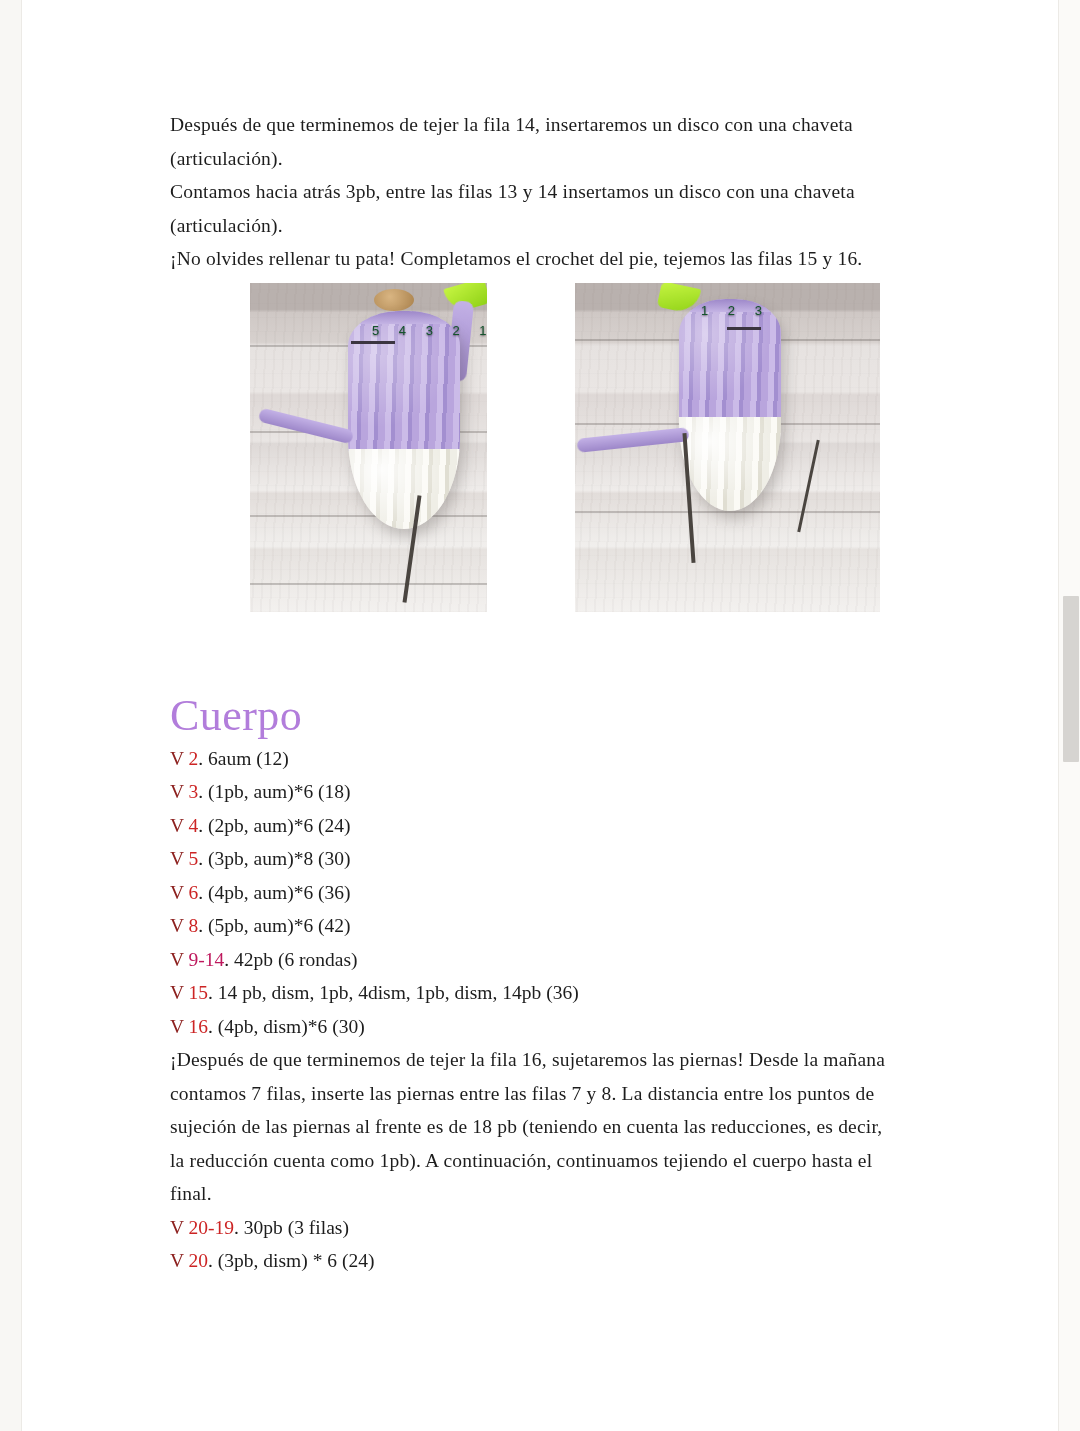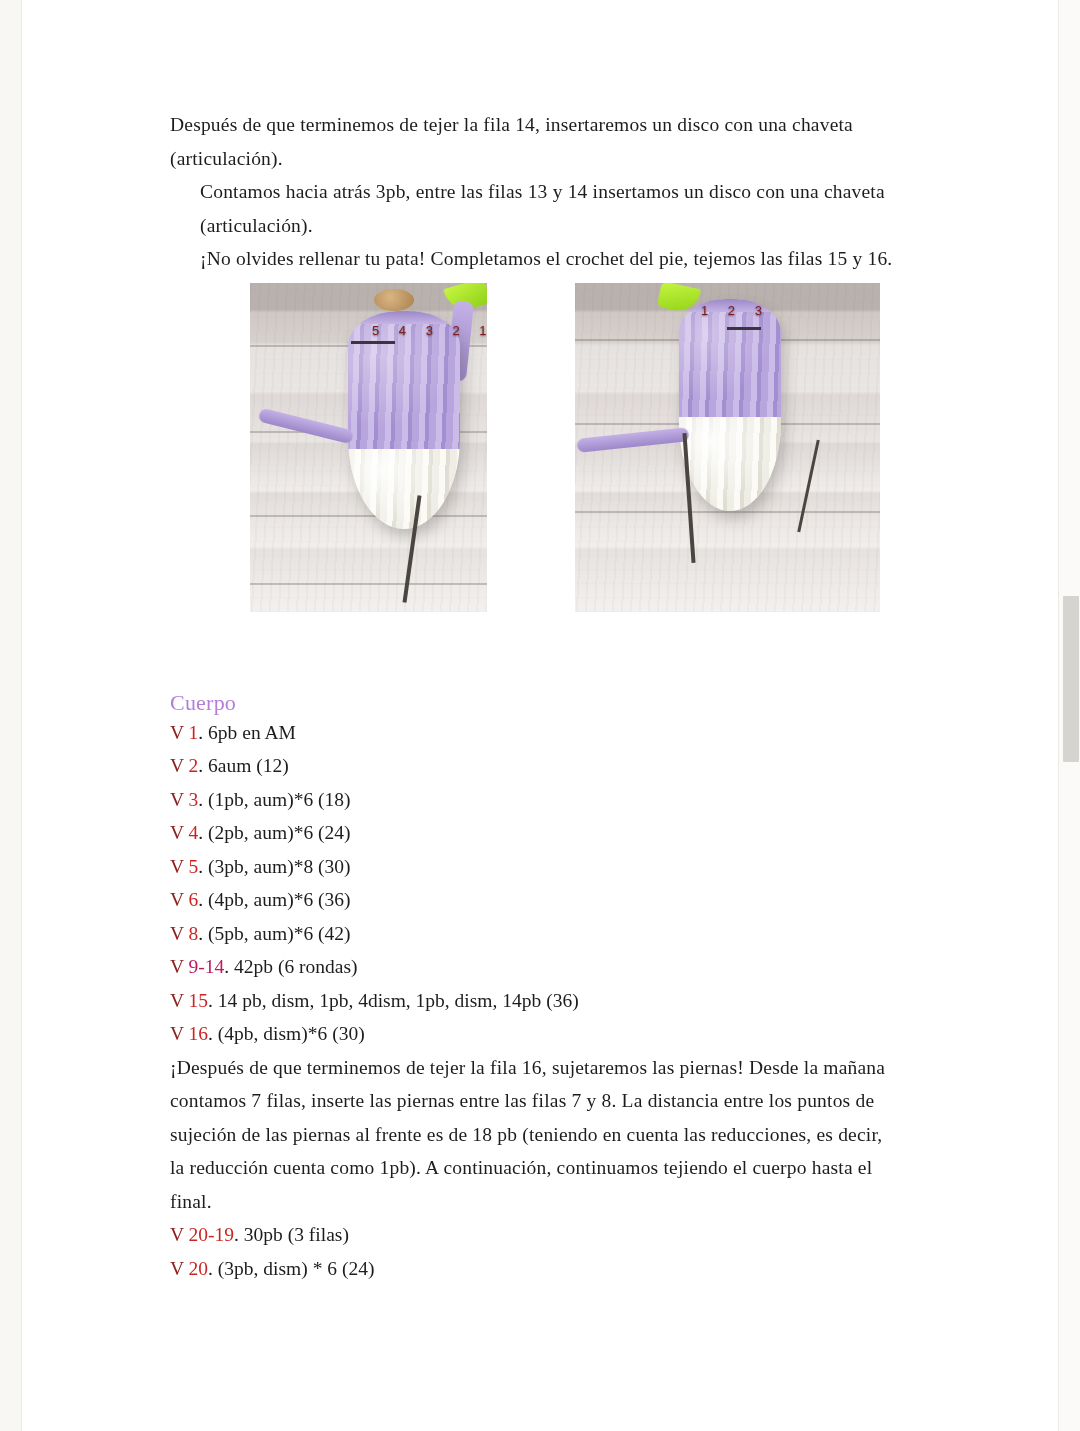--- a/index.html
+++ b/index.html
@@ -71,21 +71,21 @@
   }
 
   p.para {
     margin: 0;
     font-size: 19.5px;
     line-height: 33.5px;
     color: #1d1d1d;
     text-align: left;
     letter-spacing: 0.01em;
   }
-  p.para + p.para { margin-top: 0; margin-left: 30px; }
+  p.para + p.para { margin-top: 0; }
 
   
   .photo-row {
     position: absolute;
     left: 228px;
     top: 283px;
     width: 632px;
     height: 329px;
   }
   .photo {
@@ -186,32 +186,32 @@
     filter: blur(0.5px);
   }
   .marker-line {
     position: absolute;
     height: 3px;
     background: #3b3540;
     filter: blur(0.4px);
   }
   .row-numbers {
     position: absolute;
-    color: #7f1d1d;
+    color: #14532d;
     font-family: "Liberation Sans", sans-serif;
     font-size: 13px;
     letter-spacing: 8px;
     text-shadow: 0 1px 2px rgba(0,0,0,0.55);
     white-space: nowrap;
   }
 
   
   h2.section-title {
     margin: 0;
-    font-size: 22px;
+    font-size: 44px;
     font-weight: normal;
     color: #b27ddb;
     line-height: 1.18;
     letter-spacing: 0.01em;
   }
 
   
   .row-line {
     font-size: 19.5px;
     line-height: 33.5px;
@@ -296,21 +296,20 @@
         <div class="row-numbers" style="left:126px;top:20px;">1 2 3</div>
       </div>
 
     </div>
 
     <div class="doc" style="top:690px;">
 
       <h2 class="section-title" style="color: rgb(178, 125, 219);">Cuerpo</h2>
 
       <div id="rows-before">
-          <div class="row-line"><span class="row-v" style="color: rgb(141, 34, 32);">V</span> <span class="row-num" style="color: rgb(204, 36, 36);">1</span><span class="row-text">. 6pb en AM</span></div>
           <div class="row-line"><span class="row-v" style="color: rgb(141, 34, 32);">V</span> <span class="row-num" style="color: rgb(204, 36, 36);">2</span><span class="row-text">. 6aum (12)</span></div>
           <div class="row-line"><span class="row-v" style="color: rgb(141, 34, 32);">V</span> <span class="row-num" style="color: rgb(204, 36, 36);">3</span><span class="row-text">. (1pb, aum)*6 (18)</span></div>
           <div class="row-line"><span class="row-v" style="color: rgb(141, 34, 32);">V</span> <span class="row-num" style="color: rgb(204, 36, 36);">4</span><span class="row-text">. (2pb, aum)*6 (24)</span></div>
           <div class="row-line"><span class="row-v" style="color: rgb(141, 34, 32);">V</span> <span class="row-num" style="color: rgb(204, 36, 36);">5</span><span class="row-text">. (3pb, aum)*8 (30)</span></div>
           <div class="row-line"><span class="row-v" style="color: rgb(141, 34, 32);">V</span> <span class="row-num" style="color: rgb(204, 36, 36);">6</span><span class="row-text">. (4pb, aum)*6 (36)</span></div>
           <div class="row-line"><span class="row-v" style="color: rgb(141, 34, 32);">V</span> <span class="row-num" style="color: rgb(204, 36, 36);">8</span><span class="row-text">. (5pb, aum)*6 (42)</span></div>
           <div class="row-line"><span class="row-v" style="color: rgb(141, 34, 32);">V</span> <span class="row-num" style="color: #be185d;">9-14</span><span class="row-text">. 42pb (6 rondas)</span></div>
           <div class="row-line"><span class="row-v" style="color: rgb(141, 34, 32);">V</span> <span class="row-num" style="color: rgb(204, 36, 36);">15</span><span class="row-text">. 14 pb, dism, 1pb, 4dism, 1pb, dism, 14pb (36)</span></div>
           <div class="row-line"><span class="row-v" style="color: rgb(141, 34, 32);">V</span> <span class="row-num" style="color: rgb(204, 36, 36);">16</span><span class="row-text">. (4pb, dism)*6 (30)</span></div>
         </div>

